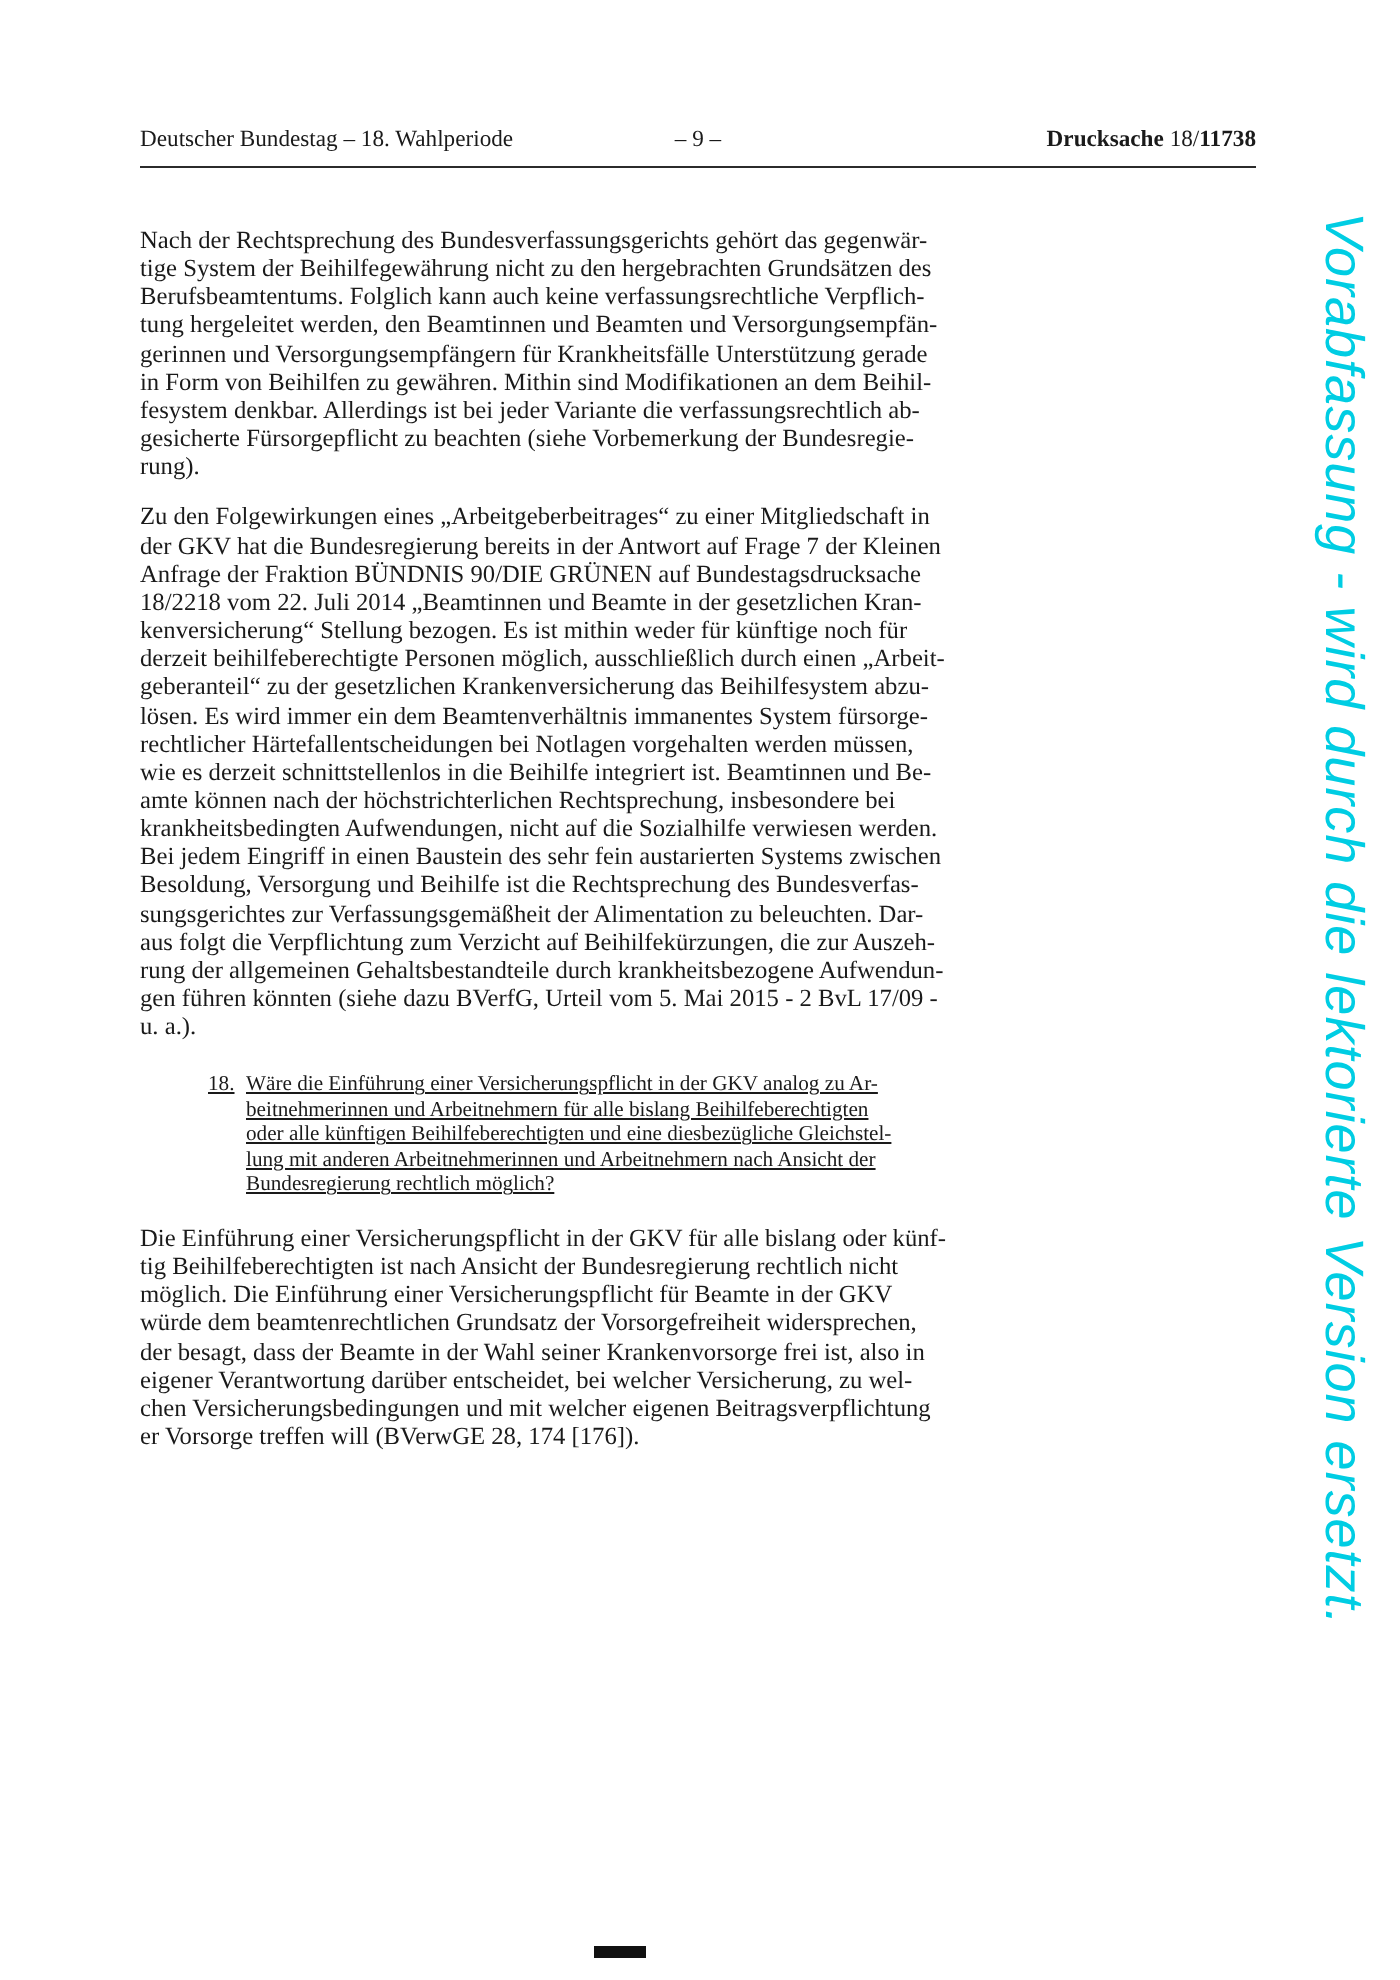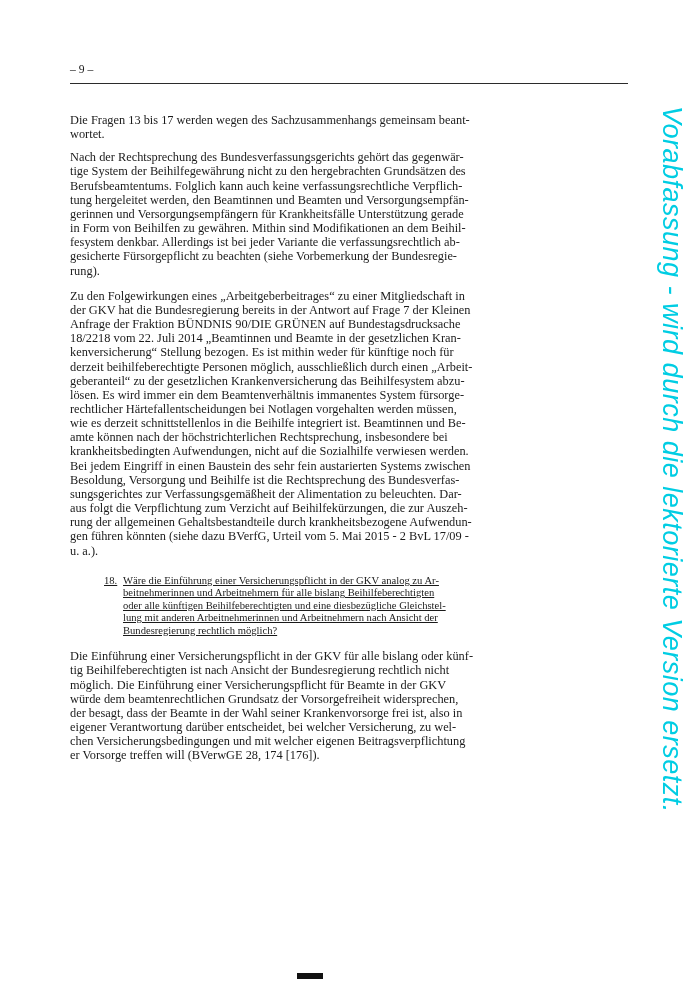--- a/index.html
+++ b/index.html
@@ -48,26 +48,26 @@
     position:absolute; left:297px; top:973px;
     width:26px; height:6px; background:#111111;
   }
 </style>
 </head>
 <body>
 
 <div class="page">
 
   <div class="header">
+    <span class="header-left">Deutscher Bundestag – 18. Wahlperiode</span>
     <span class="header-center">– 9 –</span>
+    <span class="header-right"><span class="bold">Drucksache</span>&nbsp;<span>18/</span><span class="bold">11738</span></span>
   </div>
 
   <div class="content">
-    <p class="para">Die Fragen 13 bis 17 werden wegen des Sachzusammenhangs gemeinsam beant-
-wortet.</p>
     <p class="para gap">Nach der Rechtsprechung des Bundesverfassungsgerichts gehört das gegenwär-
 tige System der Beihilfegewährung nicht zu den hergebrachten Grundsätzen des
 Berufsbeamtentums. Folglich kann auch keine verfassungsrechtliche Verpflich-
 tung hergeleitet werden, den Beamtinnen und Beamten und Versorgungsempfän-
 gerinnen und Versorgungsempfängern für Krankheitsfälle Unterstützung gerade
 in Form von Beihilfen zu gewähren. Mithin sind Modifikationen an dem Beihil-
 fesystem denkbar. Allerdings ist bei jeder Variante die verfassungsrechtlich ab-
 gesicherte Fürsorgepflicht zu beachten (siehe Vorbemerkung der Bundesregie-
 rung).</p>
     <p class="para">Zu den Folgewirkungen eines „Arbeitgeberbeitrages“ zu einer Mitgliedschaft in

